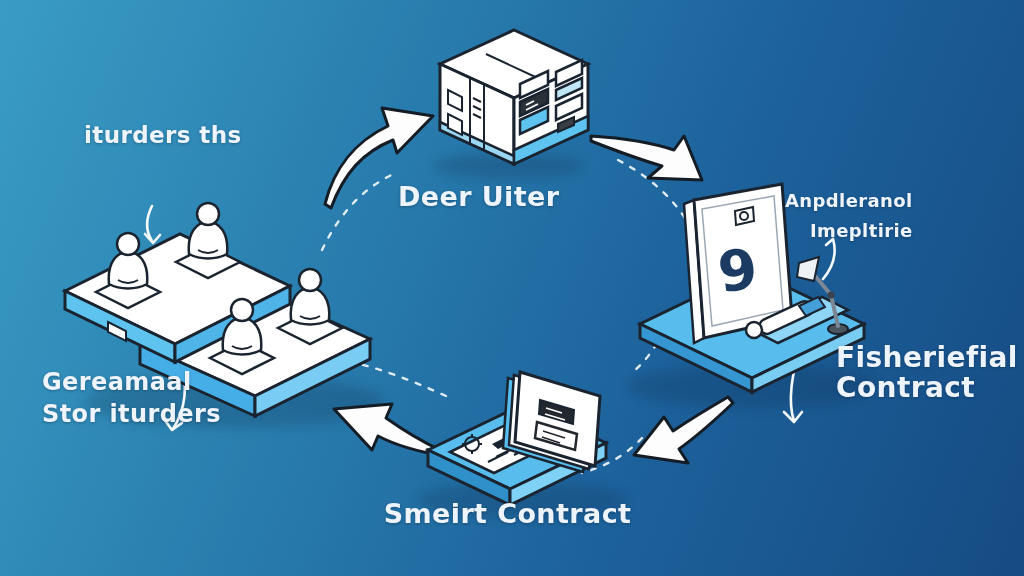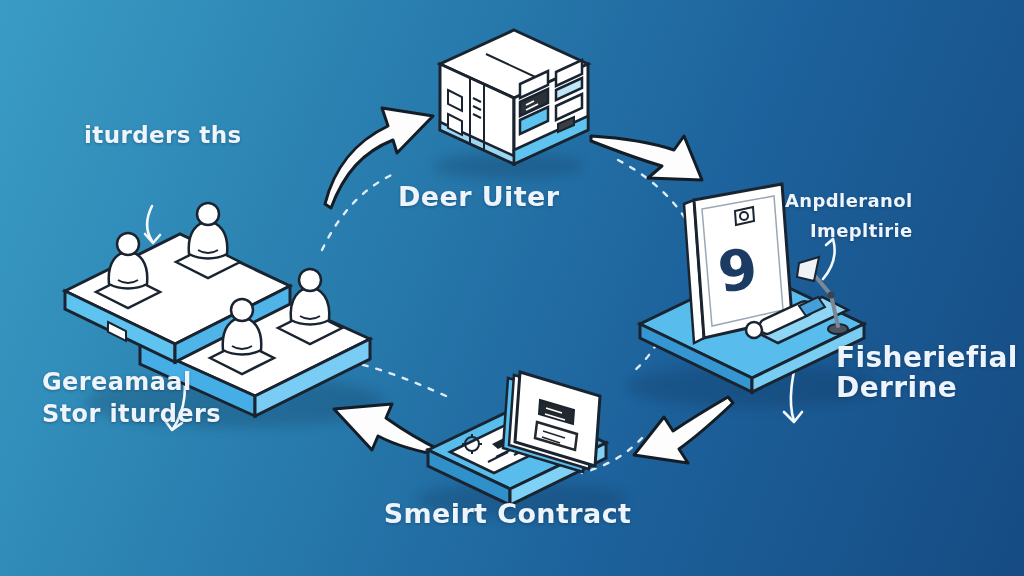--- a/index.html
+++ b/index.html
@@ -170,21 +170,21 @@
     <span>Deer Uiter</span>
   </div>
 
   <div class="lbl" id="lbl-device-top">
     <span>Anpdleranol</span>
     <span>Imepltirie</span>
   </div>
 
   <div class="lbl" id="lbl-device-bottom">
     <span>Fisheriefial</span>
-    <span>Derrine</span>
+    <span>Contract</span>
   </div>
 
   <div class="lbl" id="lbl-contract">
     <span>Smeirt Contract</span>
   </div>
 
   <div class="lbl" id="lbl-general">
     <span>Gereamaal</span>
     <span>Stor iturders</span>
   </div>

